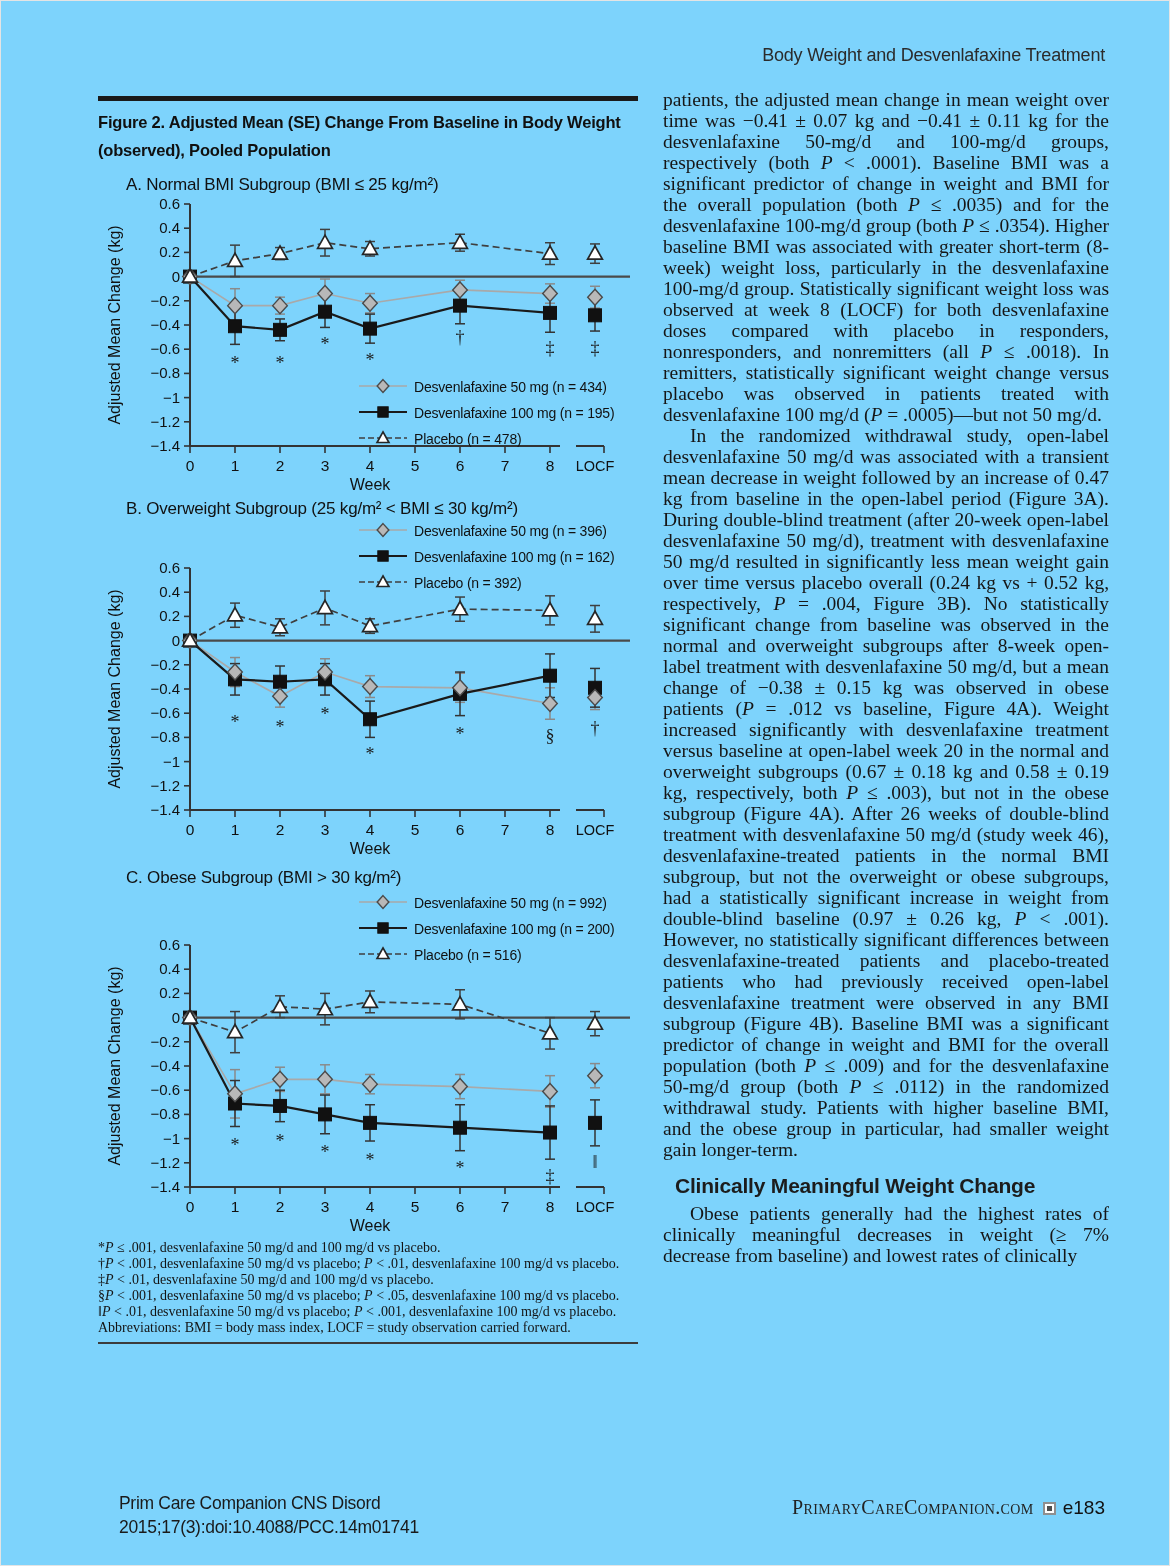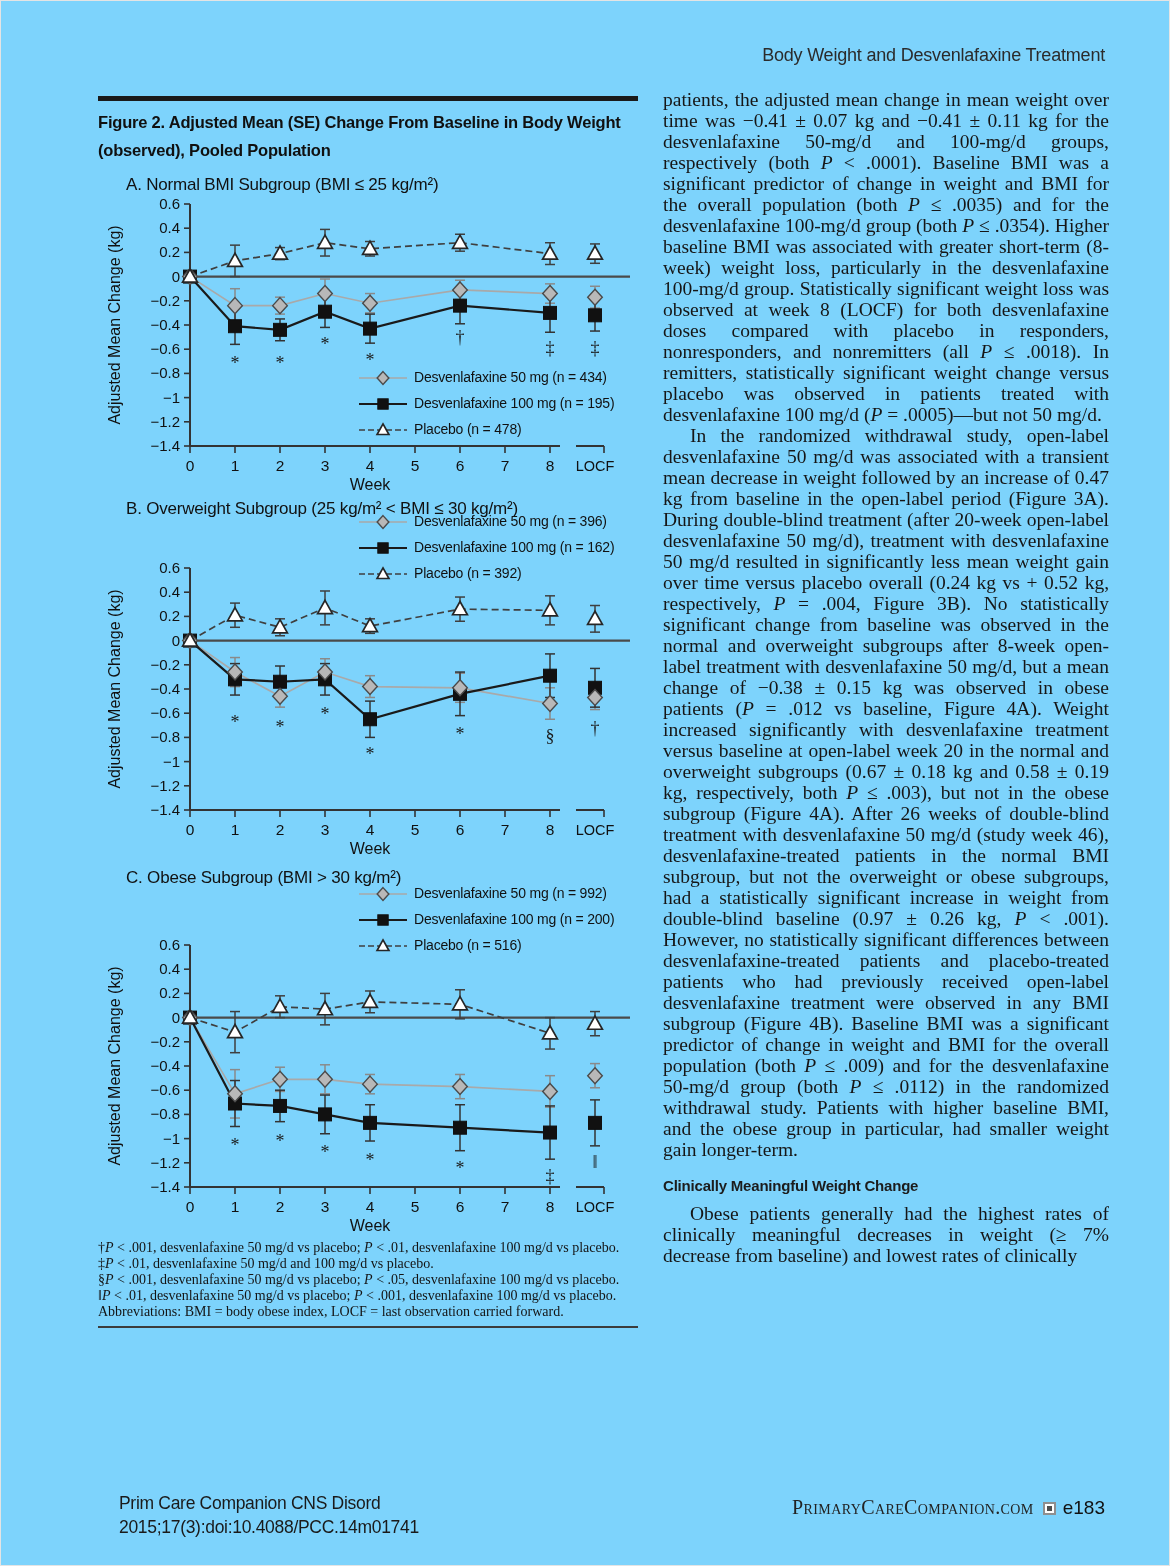--- a/index.html
+++ b/index.html
@@ -18,34 +18,34 @@
   #block-a{margin-top:8px;}
   #block-a .chart-svg{margin-top:-4px;}
   #block-b{margin-top:2px;}
   #block-b .chart-svg{margin-top:36px;}
   #block-c{margin-top:7px;}
   #block-c .chart-svg{margin-top:44px;}
   .legend{position:absolute;left:260px;z-index:2;display:flex;flex-direction:column;}
   .legend-a{top:197px;}
   .legend-b{top:17px;}
   .legend-c{top:20px;}
-  .legend-row{display:flex;align-items:flex-start;height:26px;}
+  .legend-row{display:flex;align-items:flex-end;height:26px;}
   .legend-text{font-size:14px;color:#111;margin-left:6px;white-space:nowrap;letter-spacing:-0.2px;}
 
   .footnotes{margin-top:5px;font-family:"Liberation Serif",serif;font-size:14px;line-height:16px;color:#141414;}
   .fn{padding-left:14px;text-indent:-14px;}
 
   
   .article-col{position:absolute;left:662px;top:88px;width:446px;
                font-family:"Liberation Serif",serif;font-size:19.5px;line-height:21px;
                text-align:justify;color:#161616;}
   .para{margin:0;}
   .para.indent{text-indent:27px;}
-  .section-heading{font-family:"Liberation Sans",sans-serif;font-size:15px;font-weight:bold;
-                   color:#1c1c1c;margin:15px 0 7px 0;text-align:left;letter-spacing:-0.2px;}
+  .section-heading{font-family:"Liberation Sans",sans-serif;font-size:21px;font-weight:bold;
+                   color:#1c1c1c;margin:15px 0 7px 12px;text-align:left;letter-spacing:-0.2px;}
 
   
   .footer-left{position:absolute;left:105px;top:1491px;font-size:17.5px;line-height:23.5px;
                color:#1a1a1a;letter-spacing:-0.3px;margin-left:13px;}
   .footer-right{position:absolute;right:64px;top:1495px;display:flex;align-items:center;}
   .site{font-family:"Liberation Serif",serif;font-variant:small-caps;font-size:20px;color:#222;letter-spacing:0.4px;}
   .site-icon{display:inline-flex;width:9px;height:9px;border:2px solid #8f8f8f;background:#fff;
              align-items:center;justify-content:center;margin:2px 7px 0 9px;}
   .site-icon .inner{width:5px;height:5px;background:#4e4e4e;}
   .pageno{font-size:19px;color:#111;}
@@ -621,25 +621,26 @@
           <text x="182" y="212.02" text-anchor="middle" font-size="18" fill="#1a1a1a" font-family="&quot;Liberation Serif&quot;,serif">*</text>
           <text x="227" y="222.91" text-anchor="middle" font-size="18" fill="#1a1a1a" font-family="&quot;Liberation Serif&quot;,serif">*</text>
           <text x="272" y="231.37999999999997" text-anchor="middle" font-size="18" fill="#1a1a1a" font-family="&quot;Liberation Serif&quot;,serif">*</text>
           <text x="362" y="238.64" text-anchor="middle" font-size="18" fill="#1a1a1a" font-family="&quot;Liberation Serif&quot;,serif">*</text>
           <text x="452" y="247.11" text-anchor="middle" font-size="18" fill="#1a1a1a" font-family="&quot;Liberation Serif&quot;,serif">‡</text>
           <text x="497" y="232.59" text-anchor="middle" font-size="18" fill="#1a1a1a" font-family="&quot;Liberation Serif&quot;,serif">‖</text>
         </svg>
     </div>
 
     <div class="footnotes">
+      <div class="fn">*<i>P</i> ≤ .001, desvenlafaxine 50 mg/d and 100 mg/d vs placebo.</div>
       <div class="fn">†<i>P</i> &lt; .001, desvenlafaxine 50 mg/d vs placebo; <i>P</i> &lt; .01, desvenlafaxine 100 mg/d vs placebo.</div>
       <div class="fn">‡<i>P</i> &lt; .01, desvenlafaxine 50 mg/d and 100 mg/d vs placebo.</div>
       <div class="fn">§<i>P</i> &lt; .001, desvenlafaxine 50 mg/d vs placebo; <i>P</i> &lt; .05, desvenlafaxine 100 mg/d vs placebo.</div>
       <div class="fn">‖<i>P</i> &lt; .01, desvenlafaxine 50 mg/d vs placebo; <i>P</i> &lt; .001, desvenlafaxine 100 mg/d vs placebo.</div>
-      <div class="fn">Abbreviations: BMI = body obese index, LOCF = last observation carried forward.</div>
+      <div class="fn">Abbreviations: BMI = body mass index, LOCF = study observation carried forward.</div>
     </div>
   </div>
 
   <div class="article-col">
     <p class="para">patients, the adjusted mean change in mean weight over time was −0.41 ± 0.07 kg and −0.41 ± 0.11 kg for the desvenlafaxine 50-mg/d and 100-mg/d groups, respectively (both <i>P</i> &lt; .0001). Baseline BMI was a significant predictor of change in weight and BMI for the overall population (both <i>P</i> ≤ .0035) and for the desvenlafaxine 100-mg/d group (both <i>P</i> ≤ .0354). Higher baseline BMI was associated with greater short-term (8-week) weight loss, particularly in the desvenlafaxine 100-mg/d group. Statistically significant weight loss was observed at week 8 (LOCF) for both desvenlafaxine doses compared with placebo in responders, nonresponders, and nonremitters (all <i>P</i> ≤ .0018). In remitters, statistically significant weight change versus placebo was observed in patients treated with desvenlafaxine 100 mg/d (<i>P</i> = .0005)—but not 50 mg/d.</p>
     <p class="para indent">In the randomized withdrawal study, open-label desvenlafaxine 50 mg/d was associated with a transient mean decrease in weight followed by an increase of 0.47 kg from baseline in the open-label period (Figure 3A). During double-blind treatment (after 20-week open-label desvenlafaxine 50 mg/d), treatment with desvenlafaxine 50 mg/d resulted in significantly less mean weight gain over time versus placebo overall (0.24 kg vs + 0.52 kg, respectively, <i>P</i> = .004, Figure 3B). No statistically significant change from baseline was observed in the normal and overweight subgroups after 8-week open-label treatment with desvenlafaxine 50 mg/d, but a mean change of −0.38 ± 0.15 kg was observed in obese patients (<i>P</i> = .012 vs baseline, Figure 4A). Weight increased significantly with desvenlafaxine treatment versus baseline at open-label week 20 in the normal and overweight subgroups (0.67 ± 0.18 kg and 0.58 ± 0.19 kg, respectively, both <i>P</i> ≤ .003), but not in the obese subgroup (Figure 4A). After 26 weeks of double-blind treatment with desvenlafaxine 50 mg/d (study week 46), desvenlafaxine-treated patients in the normal BMI subgroup, but not the overweight or obese subgroups, had a statistically significant increase in weight from double-blind baseline (0.97 ± 0.26 kg, <i>P</i> &lt; .001). However, no statistically significant differences between desvenlafaxine-treated patients and placebo-treated patients who had previously received open-label desvenlafaxine treatment were observed in any BMI subgroup (Figure 4B). Baseline BMI was a significant predictor of change in weight and BMI for the overall population (both <i>P</i> ≤ .009) and for the desvenlafaxine 50-mg/d group (both <i>P</i> ≤ .0112) in the randomized withdrawal study. Patients with higher baseline BMI, and the obese group in particular, had smaller weight gain longer-term.</p>
     <h3 class="section-heading">Clinically Meaningful Weight Change</h3>
     <p class="para indent">Obese patients generally had the highest rates of clinically meaningful decreases in weight (≥ 7% decrease from baseline) and lowest rates of clinically</p>
   </div>
 

